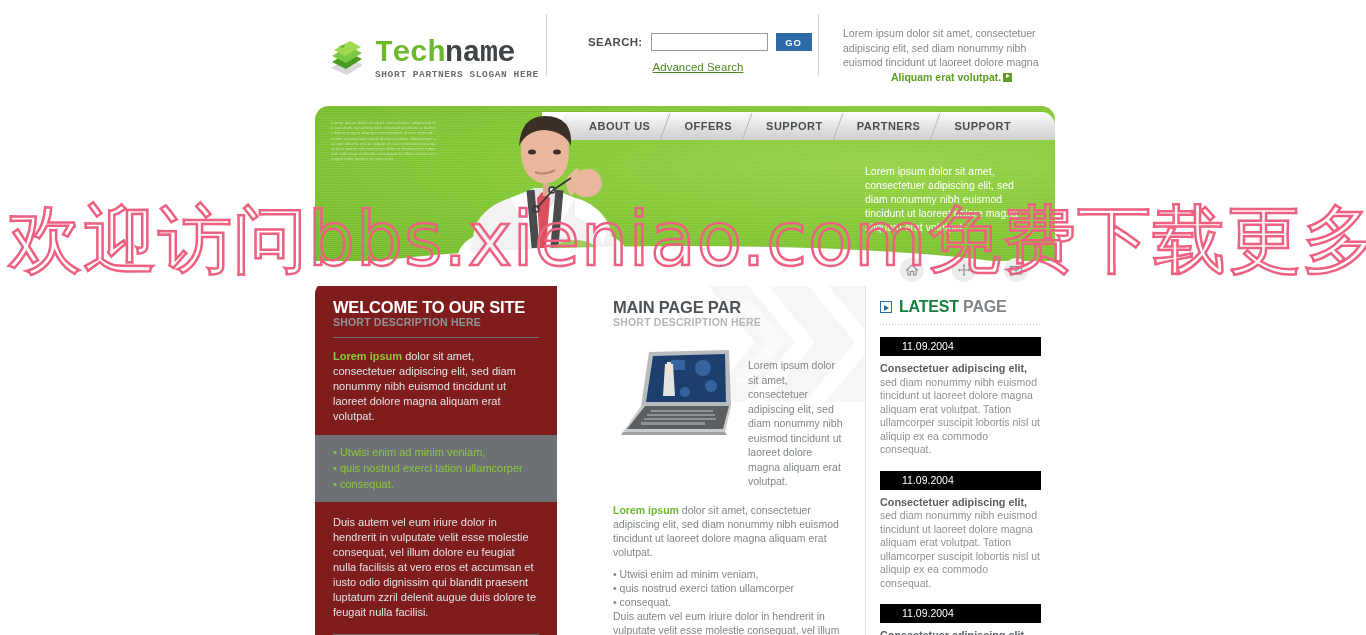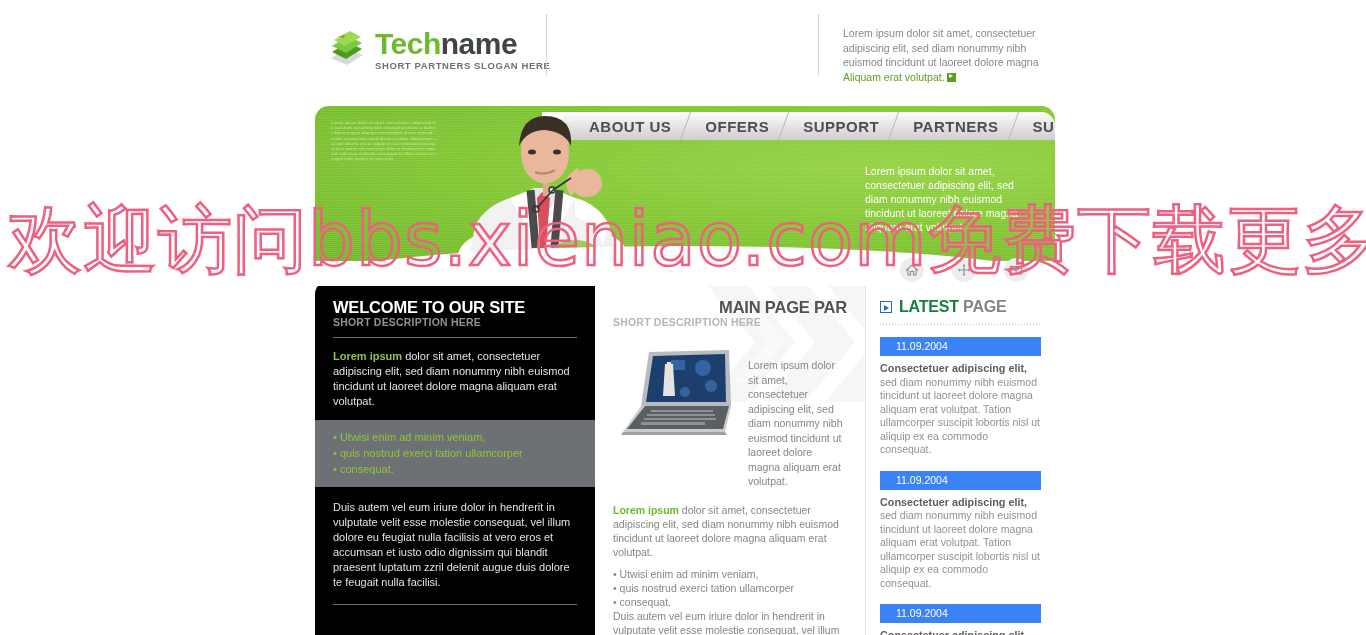--- a/index.html
+++ b/index.html
@@ -6,21 +6,21 @@
   html, body {
     width: 1366px; height: 635px;
     background: #ffffff;
     font-family: "Liberation Sans", sans-serif;
     overflow: hidden;
   }
   .page { position: relative; width: 1366px; height: 635px; background: #fff; }
 
   
   .header { position: absolute; left: 0; top: 0; width: 1366px; height: 90px; }
-  .logo-wrap { position: absolute; left: 325px; top: 28px; display: flex; align-items: center; }
+  .logo-wrap { position: absolute; left: 325px; top: 38px; display: flex; align-items: flex-start; font-family: Liberation Mono, monospace; }
   .logo-mark { width: 44px; height: 44px; position: relative; margin-right: 6px; }
   .logo-text { line-height: 1; }
   .logo-title { font-size: 30px; font-weight: bold; letter-spacing: -0.5px; }
   .logo-title .g { color: #6cb92d; }
   .logo-title .d { color: #3f4447; }
   .logo-slogan { font-size: 9.5px; font-weight: bold; color: #6a7074; letter-spacing: 0.6px; margin-top: 2px; }
 
   .hdr-div { position: absolute; top: 14px; width: 1px; height: 62px; background: #d6d6d6; }
   .hdr-div.d1 { left: 546px; }
   .hdr-div.d2 { left: 818px; }
@@ -37,21 +37,21 @@
     color: #fff; font-size: 9.5px; font-weight: bold; letter-spacing: 0.8px;
     border: none; cursor: pointer; display: flex; align-items: center; justify-content: center;
     font-family: "Liberation Sans", sans-serif;
   }
   .adv-search {
     display: block; text-align: center; width: 180px; margin-top: 10px; margin-left: 20px;
     font-size: 11.5px; color: #4f8a1e; text-decoration: underline; cursor: pointer;
   }
 
   .hdr-blurb { position: absolute; left: 843px; top: 26px; width: 210px; font-size: 10.5px; line-height: 14.5px; color: #83898d; }
-  .hdr-blurb .hl { color: #5e9c24; font-weight: normal; }
+  .hdr-blurb .hl { color: #5e9c24; font-weight: bold; margin-left: 48px; }
   .mini-arrow {
     display: inline-block; width: 9px; height: 9px; background: #5e9c24; position: relative;
     vertical-align: -1px; margin-left: 2px;
   }
   .mini-arrow::after {
     content: ""; position: absolute; left: 2.5px; top: 1.8px;
     border-left: 4px solid #fff; border-top: 2.7px solid transparent; border-bottom: 2.7px solid transparent;
   }
 
   
@@ -63,21 +63,21 @@
     position: absolute; left: 542px; top: 112px; width: 513px; height: 28px;
     background: linear-gradient(#fdfdfd, #e2e2e2 55%, #cfcfcf);
     border-radius: 0 14px 0 0; overflow: hidden;
   }
   .nav::before {
     content: ""; position: absolute; left: 0; top: 0; width: 0; height: 0;
     border-left: 26px solid #fff; border-bottom: 28px solid transparent;
   }
   .nav-items { display: flex; height: 100%; align-items: center; padding-left: 30px; }
   .nav-item {
-    position: relative; font-size: 15px; font-weight: bold; color: #4a4f52;
+    position: relative; font-size: 11px; font-weight: bold; color: #4a4f52;
     letter-spacing: 0.5px; cursor: pointer; padding: 0 17px; white-space: nowrap; text-align: center;
   }
   .nav-item + .nav-item::before {
     content: ""; position: absolute; left: -4px; top: -8px; width: 1px; height: 38px;
     background: #b8b8b8; transform: rotate(20deg);
   }
 
   .banner-green {
     position: absolute; left: 315px; top: 106px; width: 740px; height: 155px;
     border-radius: 14px 14px 0 0; overflow: hidden;
@@ -108,42 +108,42 @@
   .b-icon {
     width: 24px; height: 24px; border-radius: 50%; background: #ededed;
     display: flex; align-items: center; justify-content: center; cursor: pointer;
   }
   .b-icon svg { display: block; }
 
   
   .cols { position: absolute; left: 315px; top: 282px; width: 740px; height: 353px; }
 
   .col-left {
-    position: absolute; left: 0; top: 0; width: 280px; height: 353px;
-    background: #000000; border-radius: 12px 0 0 0; color: #dfe2e4;
+    position: absolute; left: 0; top: 0; width: 242px; height: 353px;
+    background: #7f1d1d; border-radius: 12px 0 0 0; color: #dfe2e4;
   }
   .sec-title { font-size: 16.5px; font-weight: bold; color: #fff; letter-spacing: -0.2px; }
   .sec-sub { font-size: 10.5px; font-weight: bold; color: #8e9397; letter-spacing: 0.2px; margin-top: -1px; }
   .lhr { height: 1px; background: #6d7175; margin: 9px 0 11px 0; }
   .col-left .pad { padding: 16px 18px 0 18px; }
   .body-txt { font-size: 11px; line-height: 15px; }
   .body-txt .lead { color: #8dc63f; font-weight: bold; }
   .bullets {
     background: #6d7175; margin: 11px 0 0 0; padding: 9px 18px 10px 18px;
     color: #8dc63f; font-size: 11px; line-height: 16px;
   }
   .bullets div::before { content: "• "; }
 
   .col-mid {
     position: absolute; left: 280px; top: 0; width: 270px; height: 353px;
     background: #fff; overflow: hidden;
   }
   .chevrons { position: absolute; right: -10px; top: 0; width: 230px; height: 120px; opacity: .5; }
   .mid-pad { position: relative; padding: 16px 18px 0 18px; z-index: 2; }
-  .sec-title-d { font-size: 16.5px; font-weight: bold; color: #4e5357; letter-spacing: -0.2px; text-align: right; }
+  .sec-title-d { font-size: 16.5px; font-weight: bold; color: #4e5357; letter-spacing: -0.2px; }
   .sec-sub-d { font-size: 10.5px; font-weight: bold; color: #b3b7ba; letter-spacing: 0.2px; margin-top: -1px; }
   .mid-row { display: flex; gap: 10px; margin-top: 16px; }
   .laptop { width: 125px; height: 92px; flex: 0 0 125px; }
   .mid-side { font-size: 10.5px; line-height: 14.5px; color: #81878b; padding-top: 14px; }
   .mid-body { font-size: 10.5px; line-height: 14px; color: #81878b; margin-top: 14px; }
   .mid-body .lead { color: #6cb92d; font-weight: bold; }
 
   .col-right {
     position: absolute; left: 550px; top: 0; width: 190px; height: 353px;
     background: #fff; border-left: 1px solid #e3e3e3; padding: 16px 14px 0 14px;
@@ -155,21 +155,21 @@
   .news-sq::after {
     content: ""; position: absolute; left: 3px; top: 2.5px;
     border-left: 5px solid #2c6aa8; border-top: 3.5px solid transparent; border-bottom: 3.5px solid transparent;
   }
   .news-h { font-size: 16px; font-weight: bold; letter-spacing: -0.2px; }
   .news-h .b { color: #15803d; }
   .news-h .g { color: #7f8589; }
   .news-dots { height: 1px; margin: 8px 0 12px 0; background-image: linear-gradient(90deg, #bfc3c6 50%, transparent 50%); background-size: 3px 1px; }
   .news-item { margin-bottom: 14px; }
   .news-date {
-    background: #3b82f6; color: #fff; font-size: 10.5px; padding: 3px 16px; line-height: 13px;
+    background: #000000; color: #fff; font-size: 10.5px; padding: 3px 22px; line-height: 13px;
   }
   .news-head { font-size: 10.8px; font-weight: bold; color: #5b6064; margin-top: 6px; line-height: 13.5px; }
   .news-body { font-size: 10.5px; line-height: 13.5px; color: #8d9296; }
 
   
   .watermark {
     position: absolute; left: 8px; top: 196px; width: 1350px;
     font-size: 74px; line-height: 86px; font-weight: normal; letter-spacing: 1px;
     color: transparent; -webkit-text-stroke: 2.5px #ee6080;
     font-family: "DejaVu Sans", sans-serif; white-space: nowrap; z-index: 50; pointer-events: none;
@@ -196,20 +196,28 @@
         <div class="logo-title">
           <span class="g">Tech</span><span class="d">name</span>
         </div>
         <div class="logo-slogan">SHORT PARTNERS SLOGAN HERE</div>
       </div>
     </div>
 
     <div class="hdr-div d1"></div>
     <div class="hdr-div d2"></div>
 
+    <div class="search-area">
+      <div class="search-row">
+        <span class="search-label">SEARCH:</span>
+        <input class="search-input" type="text" placeholder="" style="">
+        <button class="go-btn">GO</button>
+      </div>
+      <span class="adv-search">Advanced Search</span>
+    </div>
 
     <div class="hdr-blurb">
       <span>Lorem ipsum dolor sit amet, consectetuer adipiscing elit, sed diam nonummy nibh euismod tincidunt ut laoreet dolore magna </span><span class="hl">Aliquam erat volutpat.</span><span class="mini-arrow"></span>
     </div>
   </div>
 
   <div class="banner-shell"></div>
 
   <div class="banner-green">
     <div class="banner-codetext">Lorem ipsum dolor sit amet consectetuer adipiscing elit sed diam nonummy nibh euismod tincidunt ut laoreet dolore magna aliquam erat volutpat ut wisi enim ad minim veniam quis nostrud exerci tation ullamcorper suscipit lobortis nisl ut aliquip ex ea commodo consequat duis autem vel eum iriure dolor in hendrerit in vulputate velit esse molestie consequat vel illum dolore eu feugiat nulla facilisis at vero eros</div>

